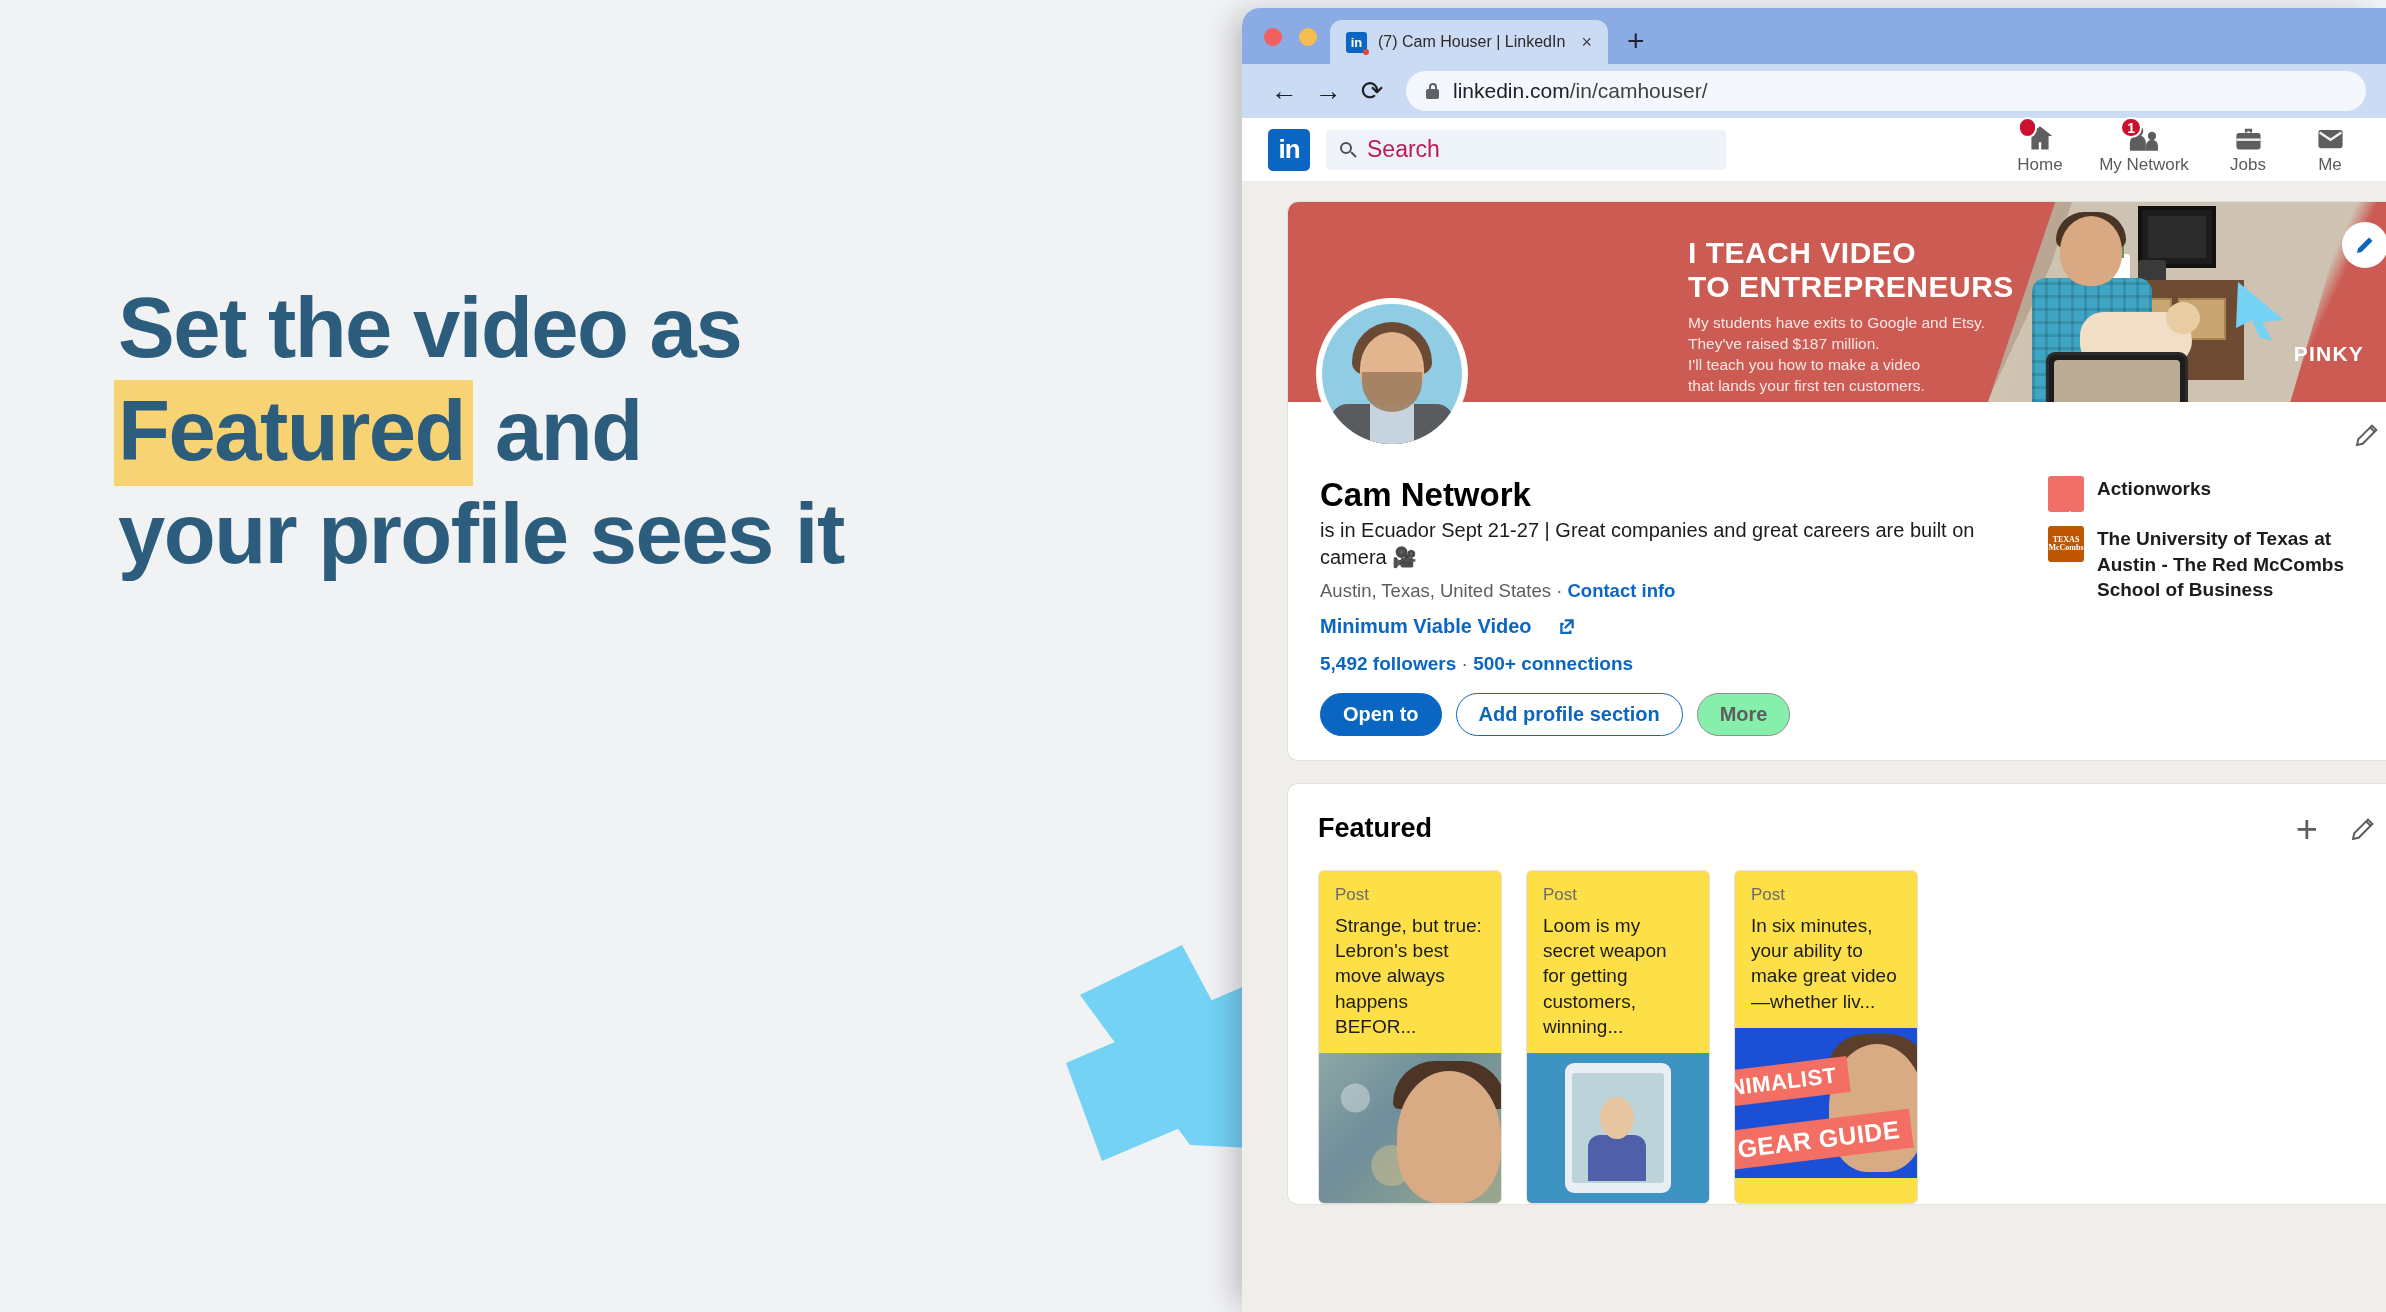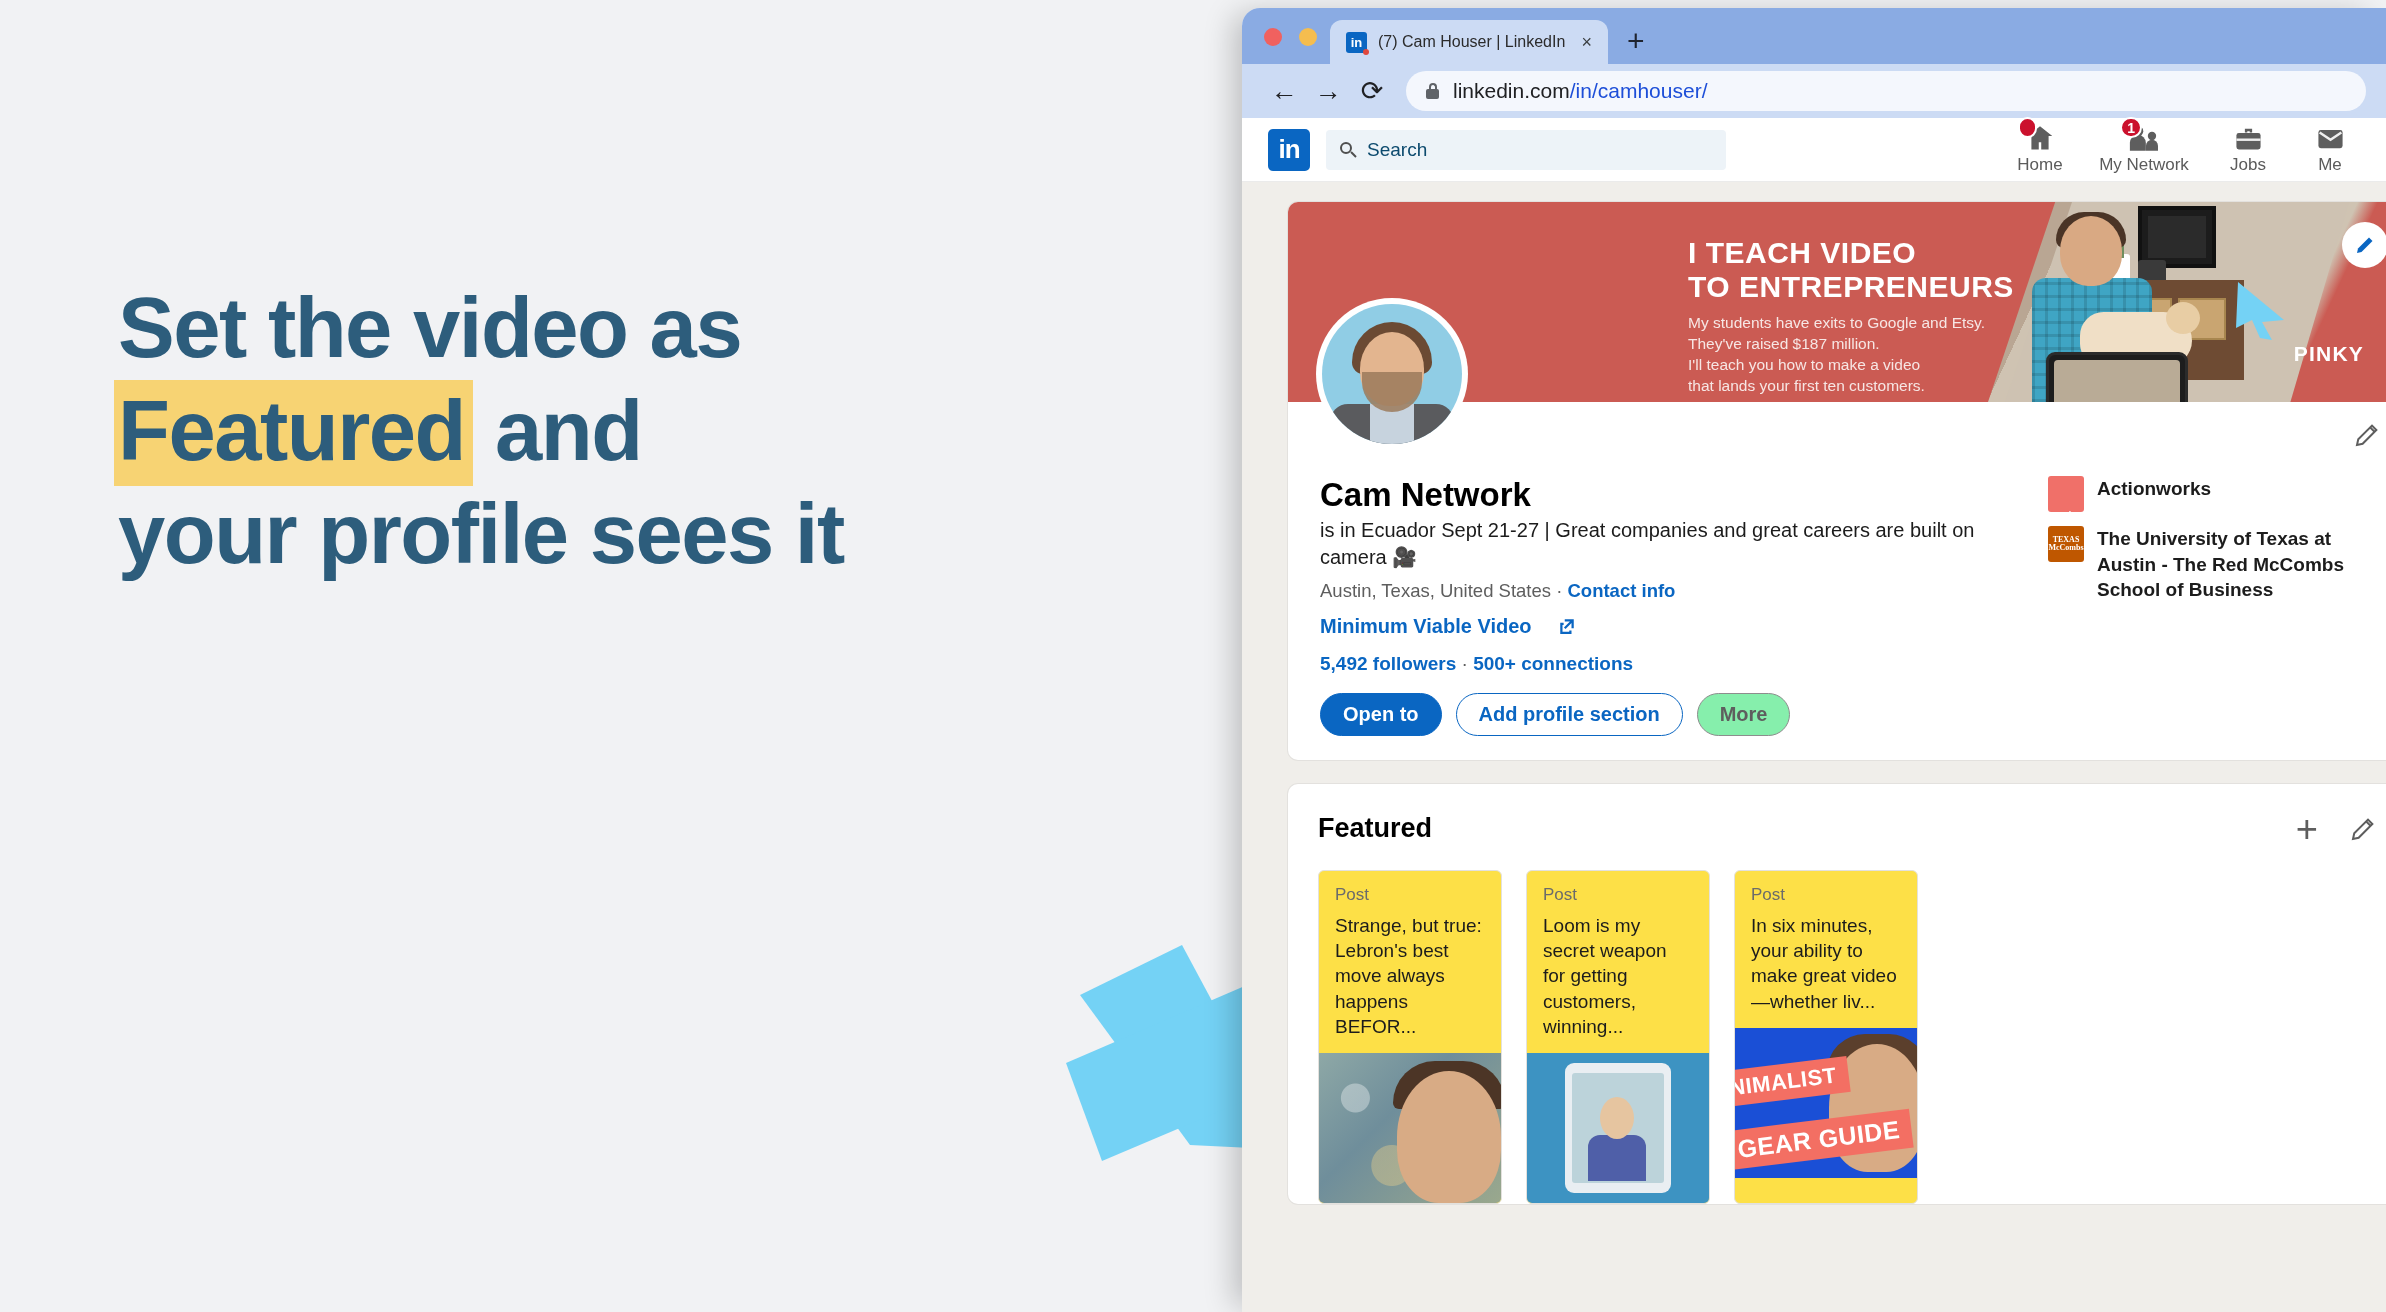--- a/index.html
+++ b/index.html
@@ -104,21 +104,21 @@
     flex: 1; height: 40px; margin-left: 12px;
     background: #f4f7fd; border-radius: 21px;
     display: flex; align-items: center; gap: 14px;
     padding: 0 20px;
   }
   .lock { width: 13px; height: 16px; position: relative; flex: none; }
   .lock .body { position:absolute; bottom:0; width:13px; height:10px; background:#5f6368; border-radius:2px; }
   .lock .shackle { position:absolute; top:0; left:2.5px; width:8px; height:8px;
       border:2.2px solid #5f6368; border-bottom:none; border-radius:4px 4px 0 0; }
   .url { font-size: 21px; color: #202124; white-space: nowrap; }
-  .url .path { color: #1d4ed8; }
+  .url .path { color: #404040; }
 
   
   .li-nav {
     height: 64px; background: #ffffff;
     display: flex; align-items: center;
     padding: 0 26px 0 26px;
     border-bottom: 1px solid #ebebeb;
   }
   .li-logo {
     width: 42px; height: 42px; border-radius: 5px;
@@ -131,21 +131,21 @@
   .li-search {
     margin-left: 16px; width: 400px; height: 40px;
     background: #edf3f8; border-radius: 4px;
     display: flex; align-items: center; gap: 11px; padding: 0 14px;
   }
   .mag { width:16px; height:16px; position:relative; flex:none; }
   .mag .circ { position:absolute; top:0; left:0; width:12px; height:12px;
      border:2px solid #4f4f4f; border-radius:50%; }
   .mag .hand { position:absolute; right:0; bottom:0; width:7px; height:2px;
      background:#4f4f4f; transform: rotate(45deg); transform-origin: right center; }
-  .li-search .ph { font-size: 19px; color: #0c4a6e; }
+  .li-search .ph { font-size: 23px; color: #be185d; }
 
   .li-nav-right { margin-left: auto; display: flex; align-items: flex-end; gap: 0; padding-bottom: 2px; }
   .nav-item {
     width: 104px; display: flex; flex-direction: column;
     align-items: center; gap: 3px; position: relative;
   }
   .nav-item .lbl { font-size: 17px; color: #5b5b5b; white-space: nowrap; }
   .nav-ico { position: relative; height: 30px; display:flex; align-items:flex-end; justify-content:center; }
   .badge {
     position:absolute; top:-5px; right:18px;

